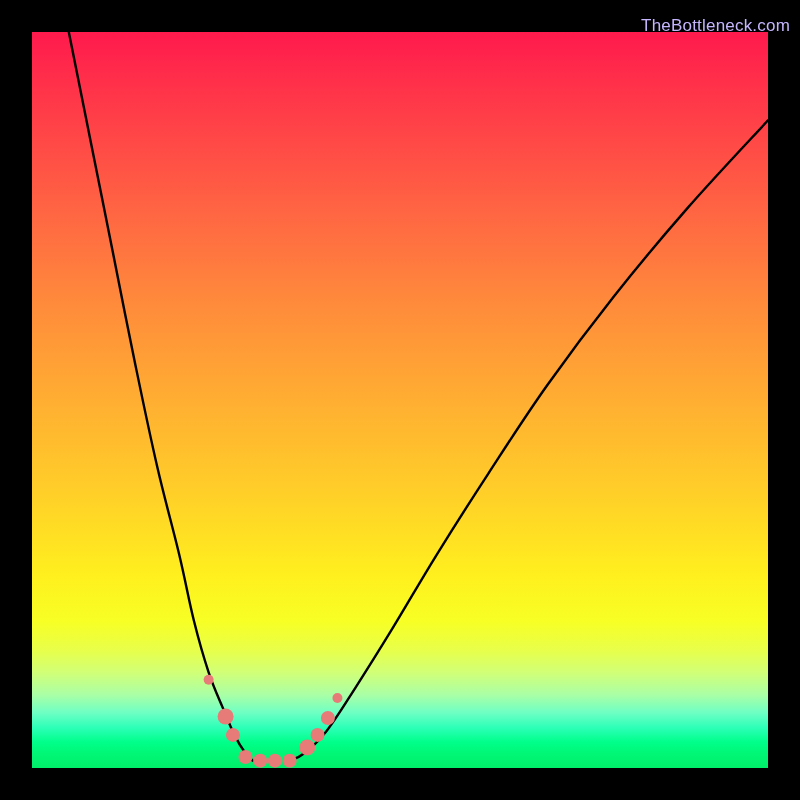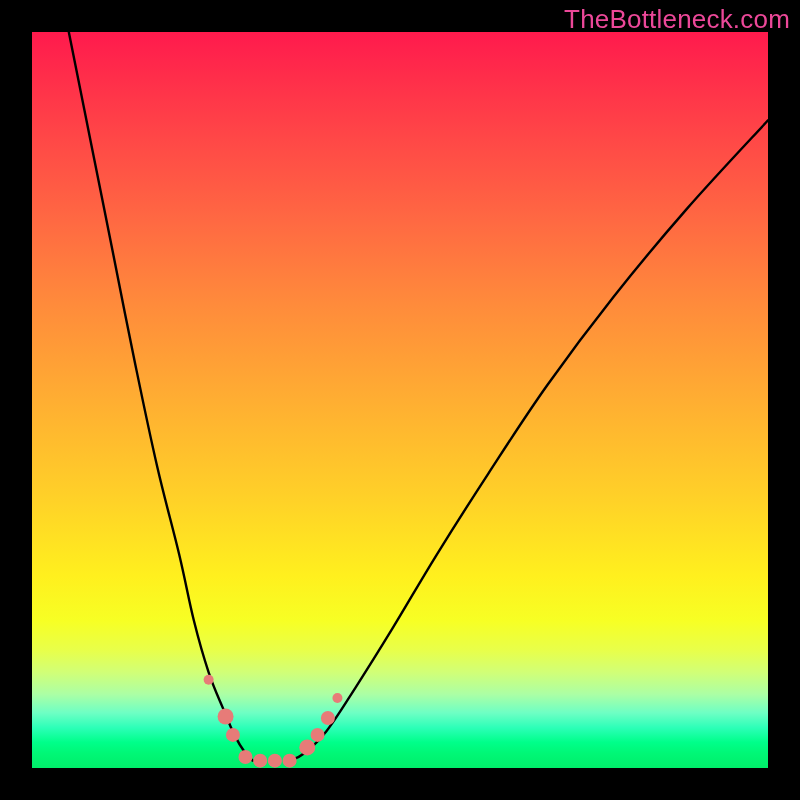--- a/index.html
+++ b/index.html
@@ -51,24 +51,24 @@
     );
   }
   svg.curves {
     position: absolute;
     left: 0; top: 0;
     width: 100%;
     height: 100%;
   }
   .watermark {
     position: absolute;
-    top: 4px;
+    top: 16px;
     right: 10px;
-    color: #ec4899;
-    font-size: 26px;
+    color: #c4b5fd;
+    font-size: 17px;
     font-weight: 400;
     letter-spacing: 0.2px;
   }
 </style>
 </head>
 <body>
 
 <div class="frame">
   <div class="plot">
     <div class="gradient"></div>

